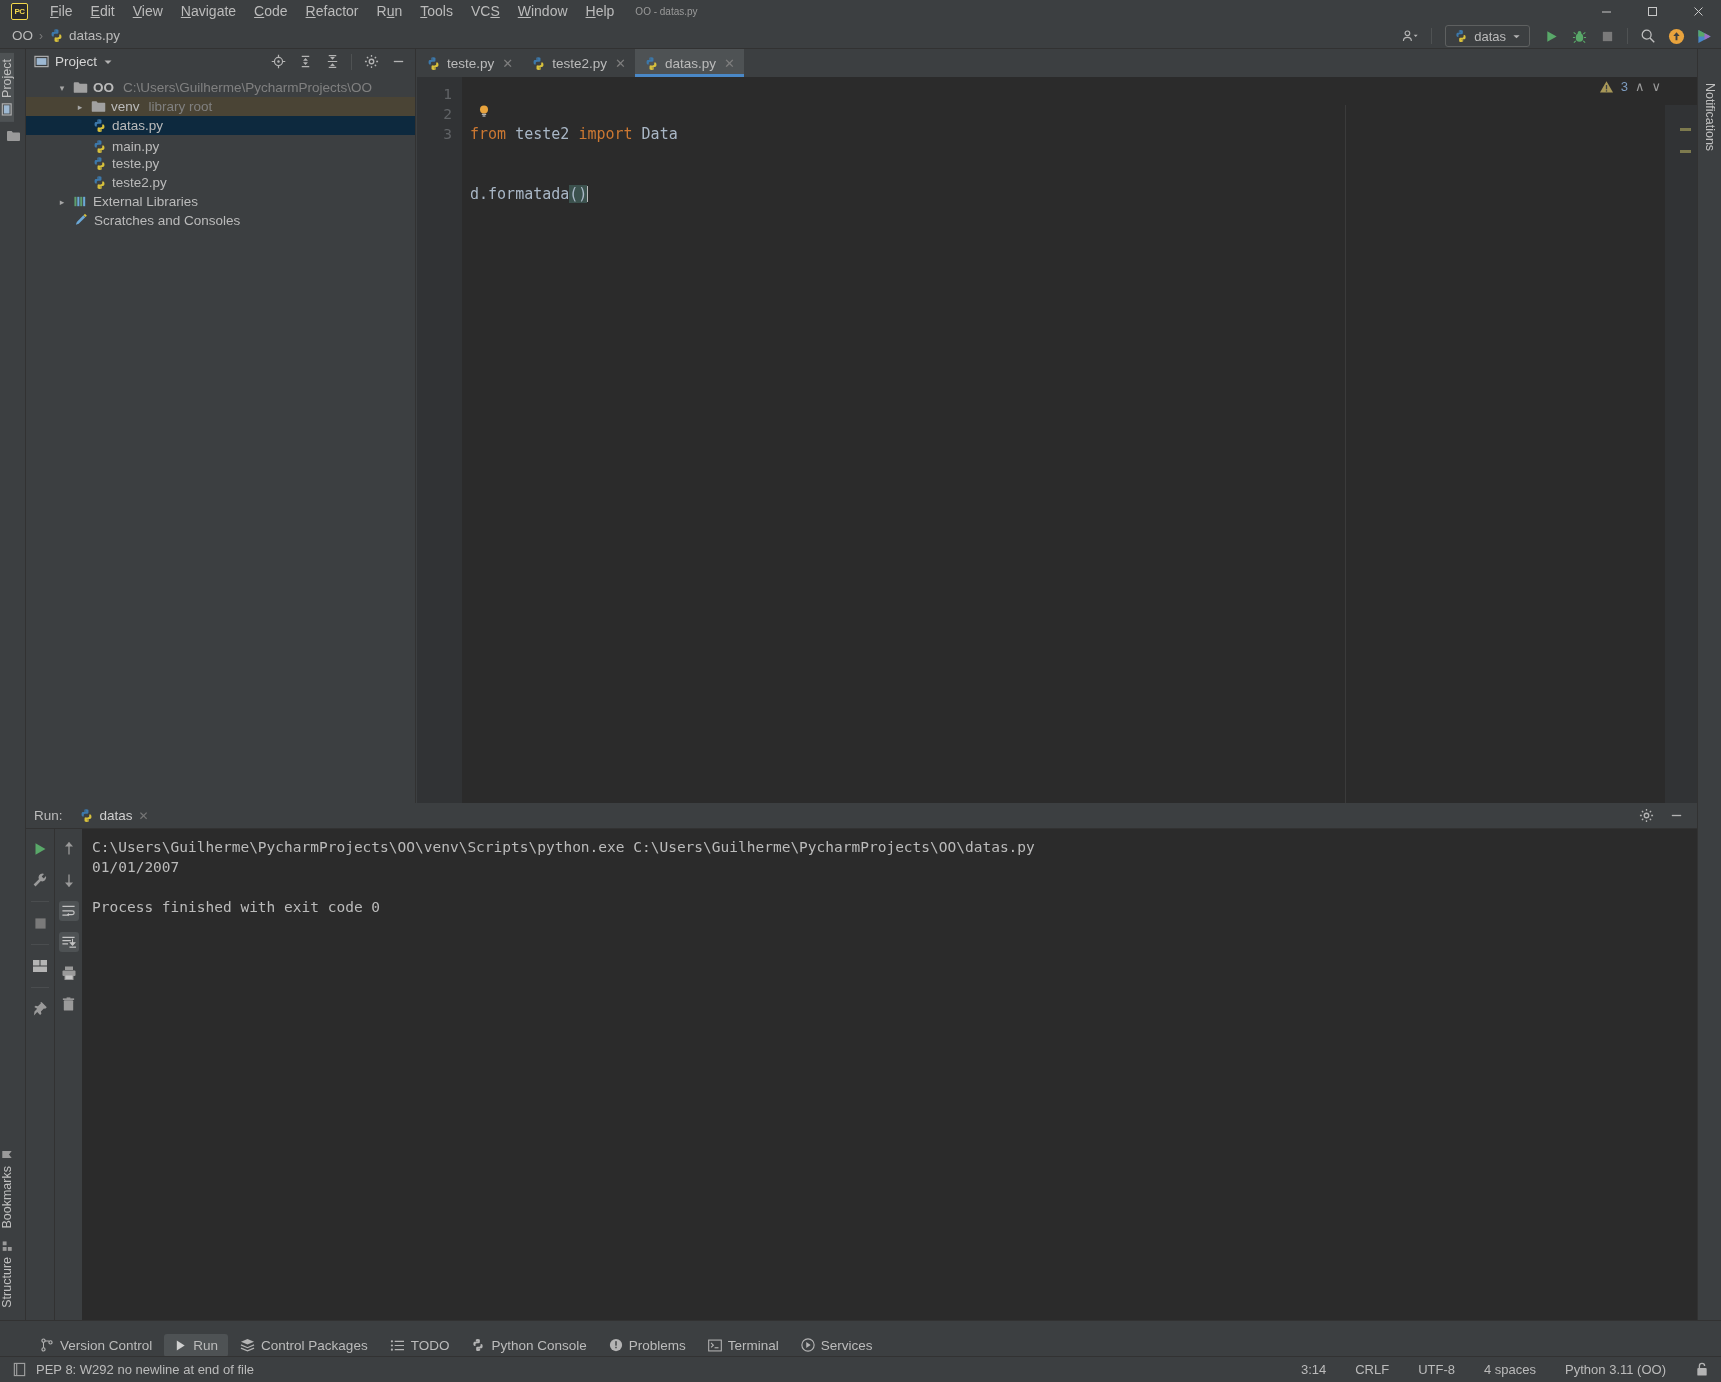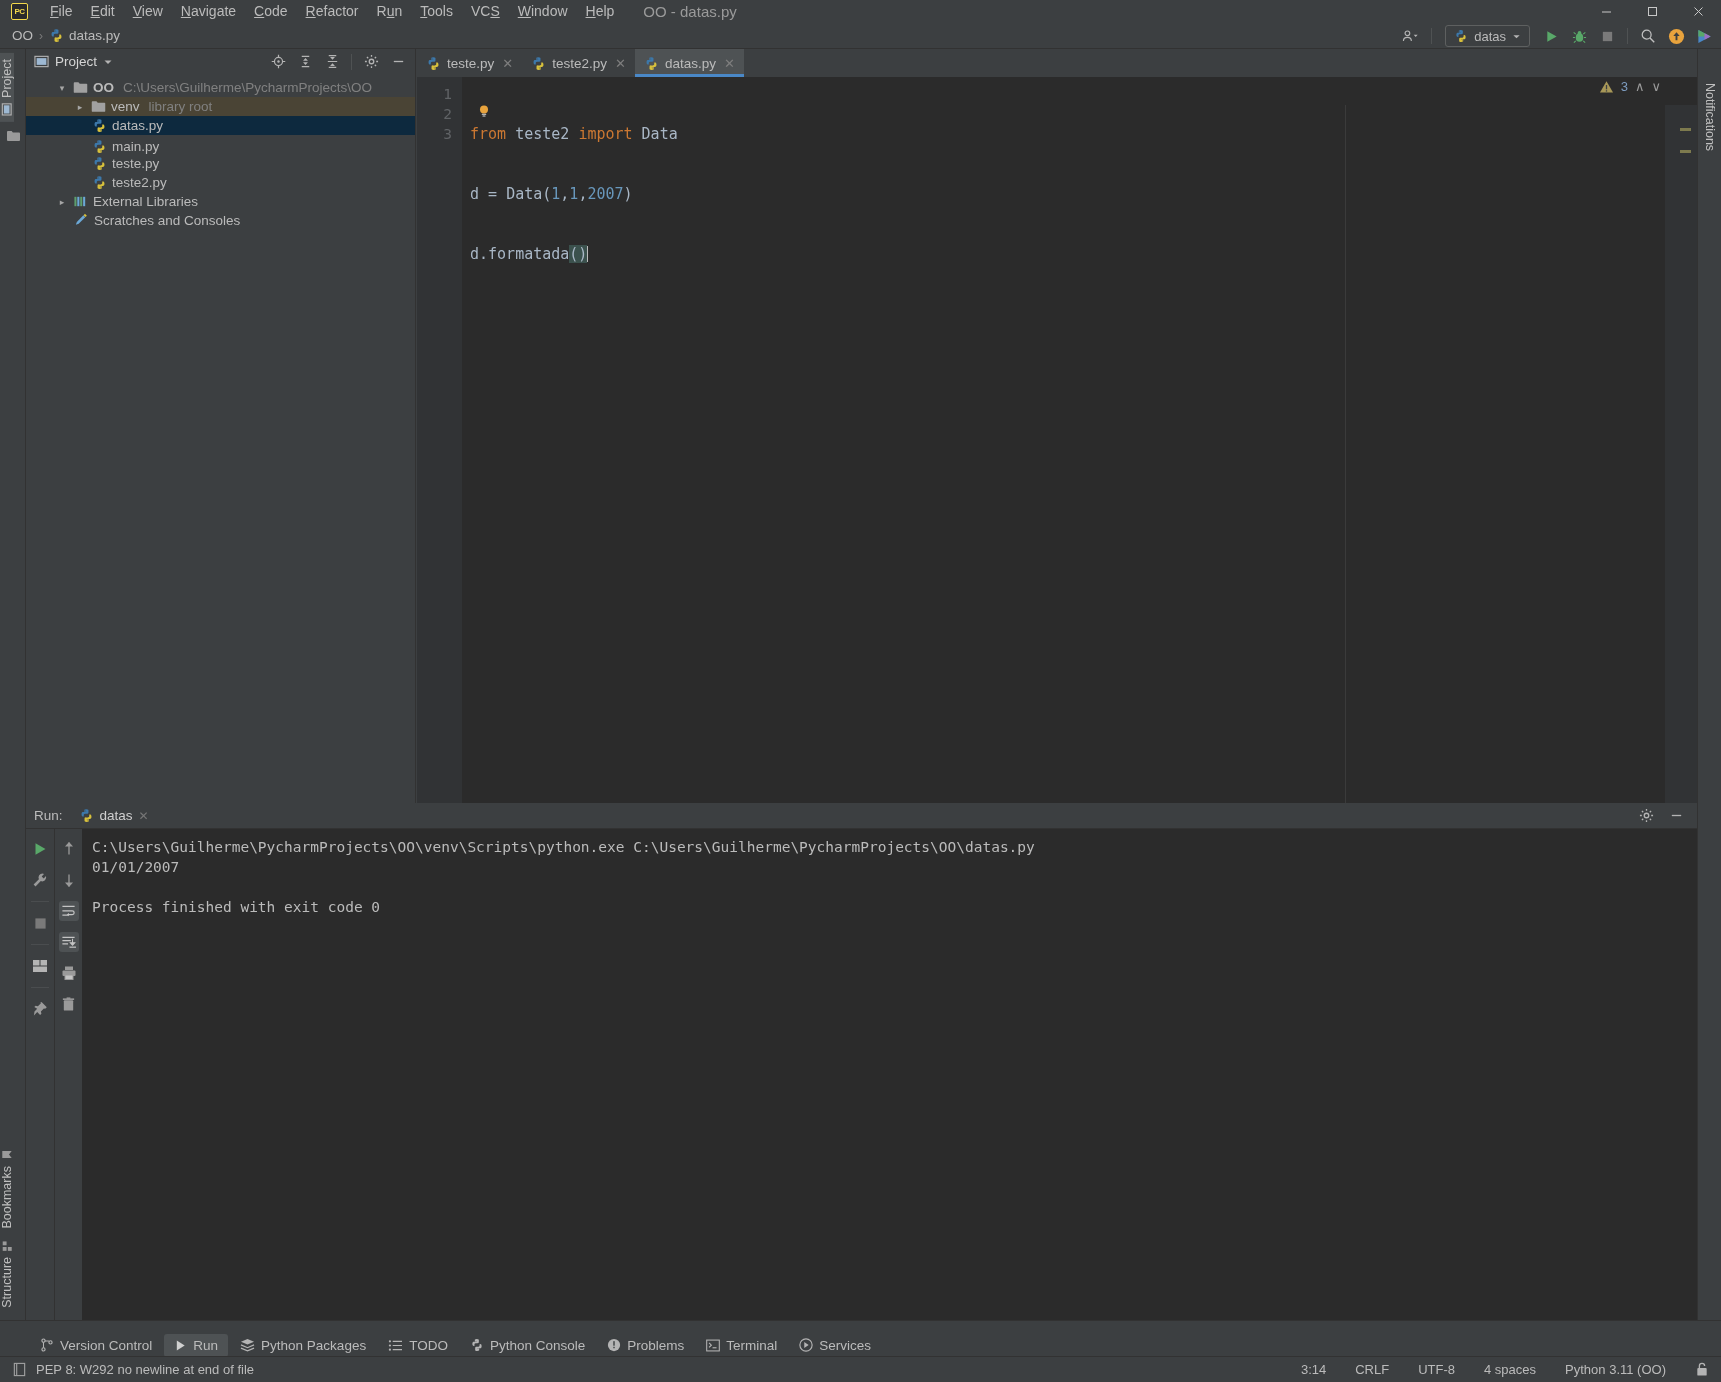--- a/index.html
+++ b/index.html
@@ -23,21 +23,21 @@
     display: flex; align-items: center; justify-content: center;
     letter-spacing: -0.5px;
   }
   .menubar { display: flex; align-items: center; gap: 0px; }
   .menu-item {
     padding: 2px 9px; font-size: 14px; color: #bbbbbb; cursor: default;
     line-height: 17px;
   }
   .menu-item u { text-decoration: underline; }
   #win-title {
-    margin-left: 20px; color: #9a9a9a; font-size: 15px;
+    margin-left: 12px; color: #9a9a9a; font-size: 10px;
   }
   #wincontrols {
     position: absolute; right: 0; top: 0; height: 23px;
     display: flex; align-items: center;
   }
   .wc { width: 46px; height: 23px; display: flex; align-items: center;
         justify-content: center; color: #c8c8c8; font-size: 13px; }
 
   
   #navbar {
@@ -535,21 +535,20 @@
   </div>
 
   <div id="code-area">
     <div id="gutter">
       <div>1</div>
       <div>2</div>
       <div>3</div>
     </div>
     <div id="code">
       <div><span class="kw">from</span><span class="plain"> </span><span class="plain">teste2</span><span class="plain"> </span><span class="kw">import</span><span class="plain"> </span><span class="cls">Data</span></div>
-      <div><span class="plain">d</span><span class="plain"> = </span><span class="plain">Data</span><span class="plain">(</span><span class="num">1</span><span class="plain">,</span><span class="num">1</span><span class="plain">,</span><span class="num">2007</span><span class="plain">)</span></div>
       <div><span class="plain">d.formatada</span><span class="plain paren-hl">()</span><span class="cursor-caret"></span></div>
       <svg class="bulb" viewBox="0 0 16 16">
         <circle cx="8" cy="6.3" r="4.6" fill="#e8a33d"></circle>
         <rect x="5.4" y="11" width="5.2" height="1.3" rx="0.6" fill="#e0e0e0"></rect>
         <rect x="6.2" y="13.2" width="3.6" height="1.2" rx="0.6" fill="#e0e0e0"></rect>
       </svg>
     </div>
     <div id="code-right-edge"></div>
     <div id="editor-strip">
       <div class="stripe" style="top:23px;"></div>
@@ -694,21 +693,21 @@
         <path d="M3 1.5l8.5 5.5L3 12.5z" fill="#d0d0d0"></path>
       </svg>
     <span>Run</span>
   </div>
   <div class="btw">
     <svg width="15" height="14" viewBox="0 0 16 15">
       <path d="M8 1L15 4 8 7 1 4z" fill="#b4b4b4"></path>
       <path d="M1 7.4L8 10.4 15 7.4" fill="none" stroke="#b4b4b4" stroke-width="1.3"></path>
       <path d="M1 10.8L8 13.8 15 10.8" fill="none" stroke="#b4b4b4" stroke-width="1.3"></path>
     </svg>
-    <span>Python Packages</span>
+    <span>Control Packages</span>
   </div>
   <div class="btw">
     <svg width="15" height="13" viewBox="0 0 16 14">
       <circle cx="2" cy="2.5" r="1.2" fill="#b4b4b4"></circle>
       <circle cx="2" cy="7" r="1.2" fill="#b4b4b4"></circle>
       <circle cx="2" cy="11.5" r="1.2" fill="#b4b4b4"></circle>
       <path d="M5 2.5h10M5 7h10M5 11.5h10" stroke="#b4b4b4" stroke-width="1.3"></path>
     </svg>
     <span>TODO</span>
   </div>

